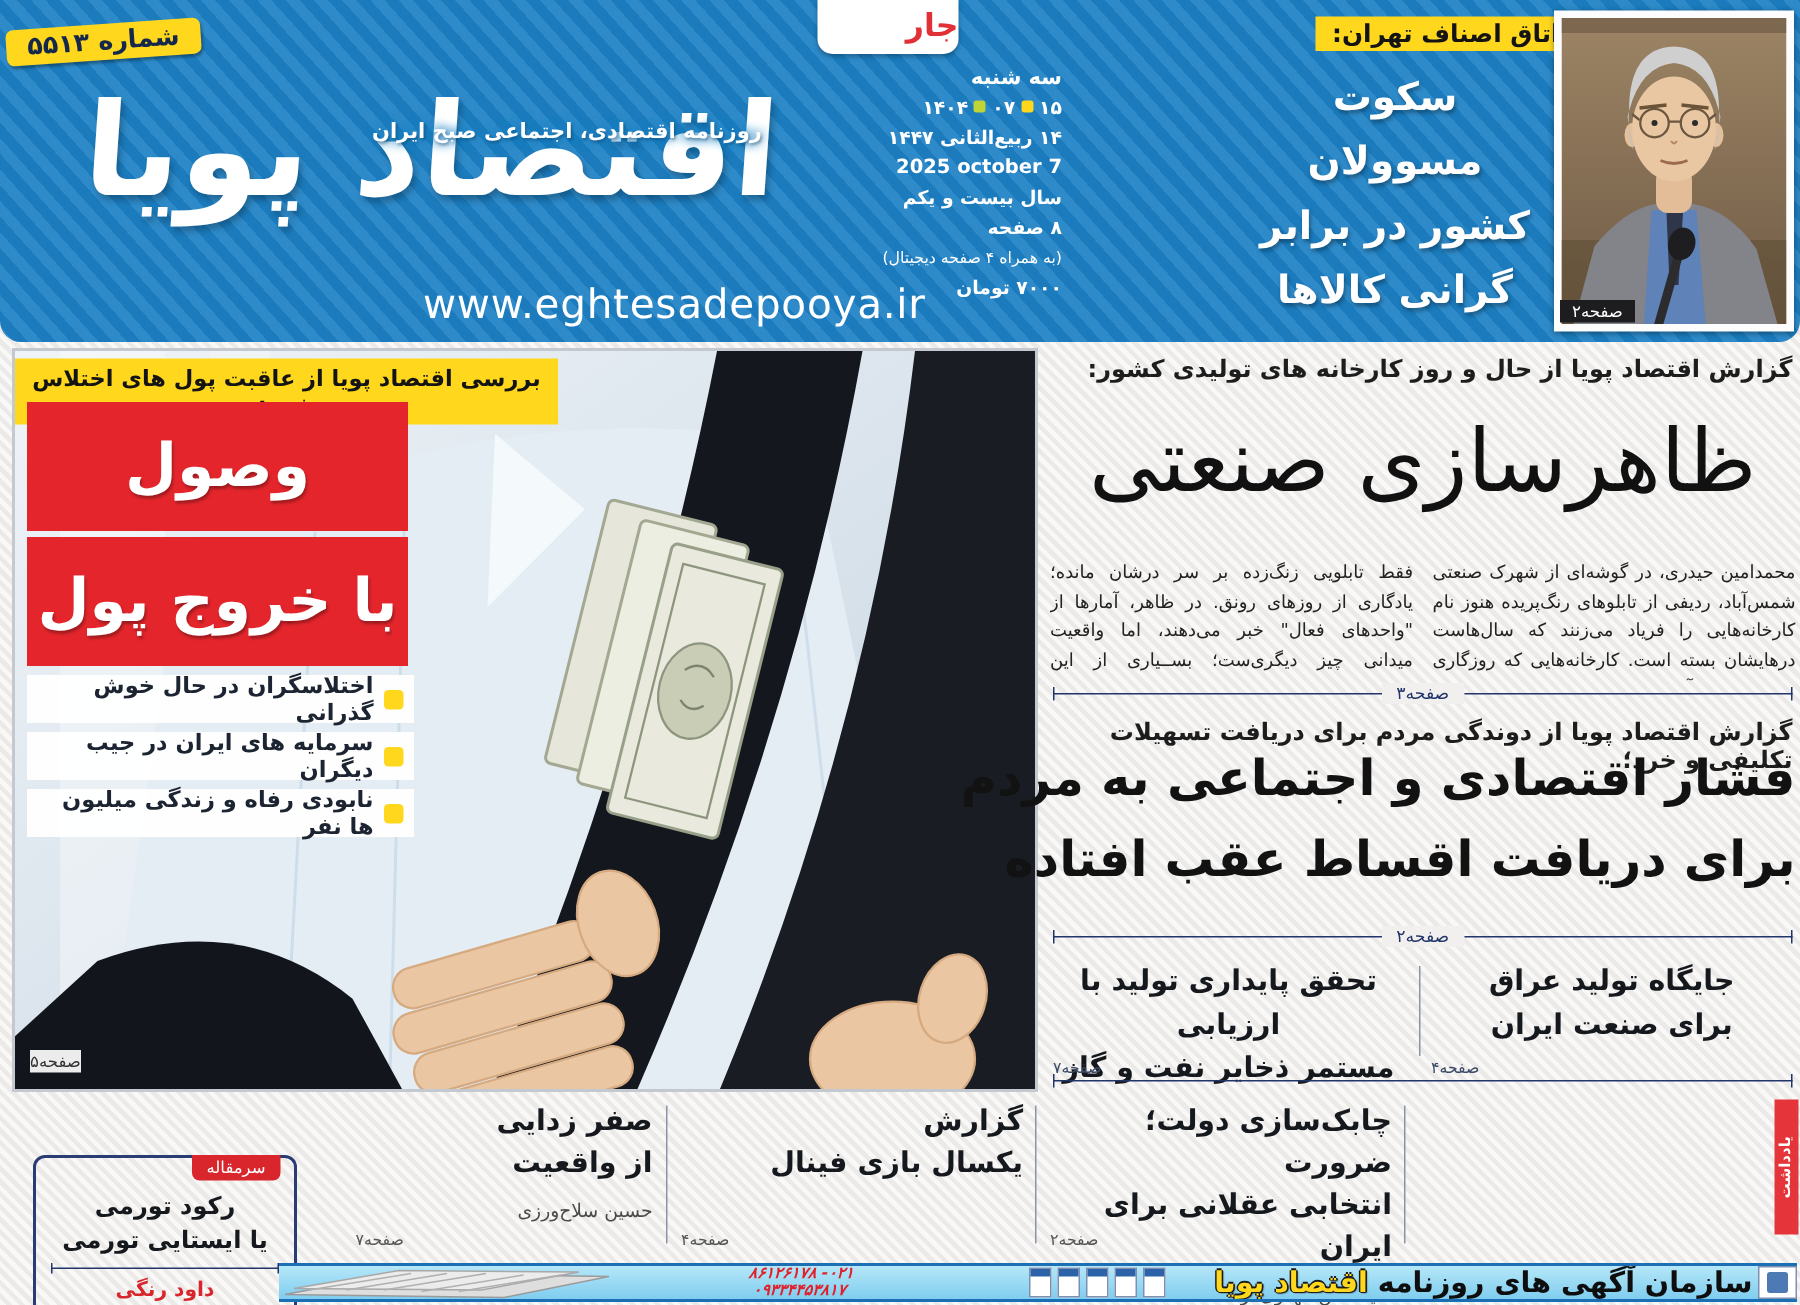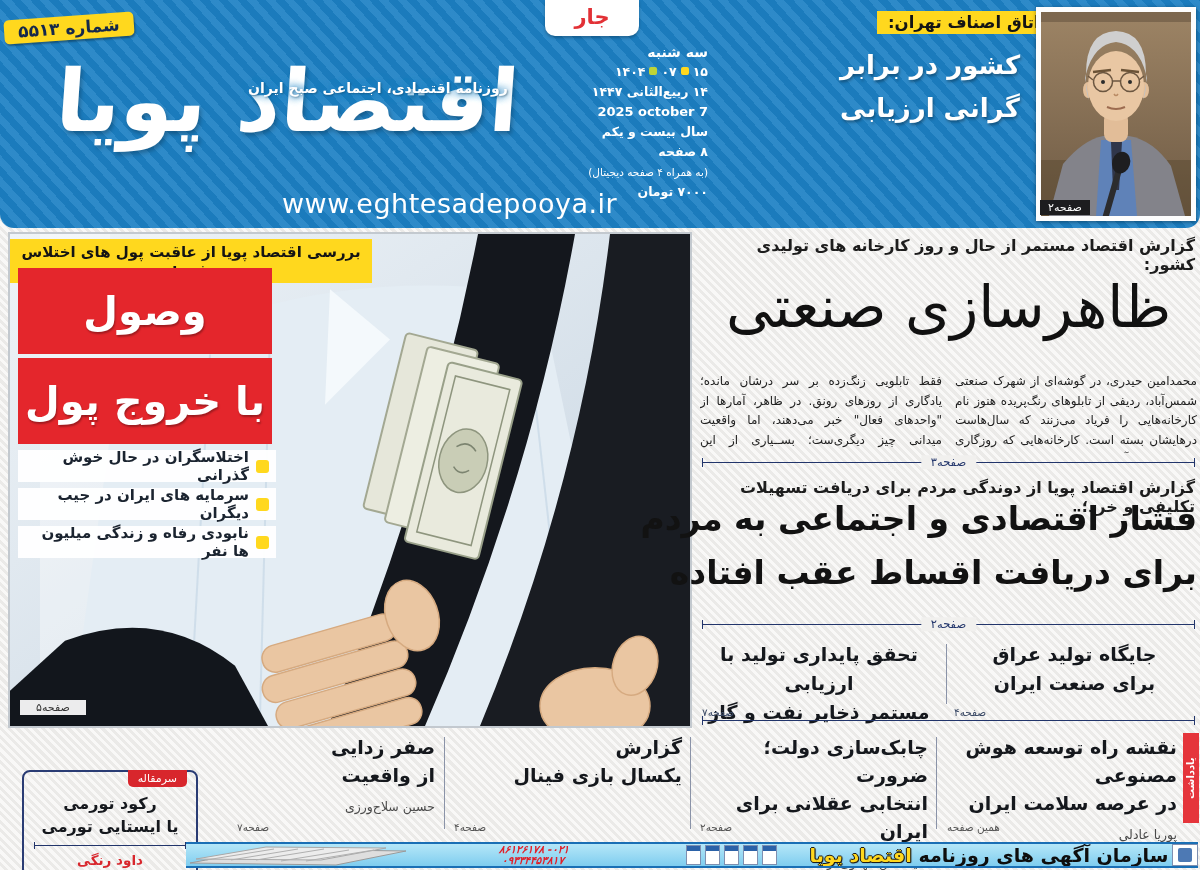--- a/index.html
+++ b/index.html
@@ -18,21 +18,21 @@
   .issue-badge{position:absolute;left:4px;top:16px;background:#ffd81e;color:#15284b;
     font-weight:bold;font-size:17px;padding:2px 14px;border-radius:5px;transform:rotate(-4deg);
     box-shadow:1px 2px 2px rgba(0,0,0,.35);direction:rtl;}
   .logo-title{position:absolute;left:0;top:26px;width:575px;height:150px;line-height:150px;
     text-align:center;color:#fff;font-size:86px;font-weight:bold;direction:rtl;
     text-shadow:2px 3px 4px rgba(0,0,0,.25);transform:skewX(-4deg);}
   .logo-subtitle{position:absolute;left:248px;top:80px;color:#fff;font-size:14px;direction:rtl;
     text-shadow:0 0 8px #1c80c4,0 0 8px #1c80c4,1px 1px 2px rgba(0,0,0,.4);font-weight:bold;}
   .logo-url{position:absolute;left:282px;top:188px;color:#fff;font-size:27px;letter-spacing:.5px;}
   .kiosk{position:absolute;left:545px;top:0;width:94px;height:36px;background:#fff;
-    border-radius:0 0 10px 10px;color:#e23136;font-weight:bold;font-size:21px;text-align:center;
+    border-radius:0 0 10px 10px;color:#e23136;font-weight:bold;font-size:21px;text-align:right;
     line-height:34px;direction:rtl;box-shadow:0 2px 3px rgba(0,0,0,.25);}
   .dateline{position:absolute;left:556px;top:42px;width:152px;direction:rtl;text-align:right;
     color:#fff;font-size:12.5px;line-height:20px;font-weight:bold;}
   .dateline .sm{font-size:10.5px;font-weight:normal;}
   .dateline .ltr{direction:ltr;unicode-bidi:bidi-override;text-align:right;font-size:13px;}
   .sq{display:inline-block;width:8px;height:8px;margin:0 4px;border-radius:2px;vertical-align:1px;}
   .sq.y{background:#ffd81e;} .sq.g{background:#bed437;}
   .ts-kicker{position:absolute;left:877px;top:11px;background:#ffd81e;color:#141414;
     font-size:16.5px;font-weight:bold;padding:2px 11px;direction:rtl;}
   .ts-headline{position:absolute;left:826px;top:44px;width:208px;direction:rtl;text-align:center;
@@ -51,21 +51,21 @@
     font-weight:bold;font-size:15px;padding:4px 8px;direction:rtl;text-align:center;box-sizing:border-box;}
   .pb-red{position:absolute;left:8px;width:254px;height:86px;background:#e4262c;color:#fff;
     font-weight:bold;font-size:40px;text-align:center;line-height:86px;direction:rtl;
     text-shadow:1px 2px 2px rgba(0,0,0,.3);}
   .pb-red.l1{top:34px;} .pb-red.l2{top:124px;}
   .pb-bullet{position:absolute;left:8px;width:258px;height:32px;background:rgba(255,255,255,.95);
     direction:rtl;display:flex;align-items:center;gap:7px;padding:0 7px;box-sizing:border-box;
     font-weight:bold;color:#1b2430;font-size:15px;}
   .pb-bullet .bsq{flex:0 0 13px;width:13px;height:13px;background:#ffd81e;border-radius:3px;}
   .pb-page{position:absolute;left:10px;top:466px;background:rgba(255,255,255,.92);color:#333;
-    font-size:11px;padding:1px 16px;direction:rtl;}
+    font-size:11px;padding:1px 0;direction:rtl;}
 
   
   .main-col{position:absolute;left:700px;top:232px;width:497px;height:494px;}
   .kicker{position:absolute;right:2px;direction:rtl;font-weight:bold;font-size:16px;color:#1d1d1d;}
   .h-main{position:absolute;left:0;top:24px;width:100%;height:102px;line-height:102px;
     text-align:center;direction:rtl;font-weight:normal;font-size:58px;color:#111;white-space:nowrap;}
   .leads{position:absolute;left:0;top:140px;width:100%;height:82px;display:flex;direction:rtl;
     gap:13px;overflow:hidden;}
   .leads p{margin:0;flex:1;font-size:12px;line-height:19.5px;text-align:justify;color:#222;direction:rtl;}
   .rule{position:absolute;left:2px;right:2px;border-top:1.7px solid #22356b;}
@@ -136,22 +136,23 @@
       <div>۱۴ ربیع‌الثانی ۱۴۴۷</div>
       <div class="ltr">2025 october 7</div>
       <div>سال بیست و یکم</div>
       <div>۸ صفحه</div>
       <div class="sm">(به همراه ۴ صفحه دیجیتال)</div>
       <div>۷۰۰۰ تومان</div>
     </div>
 
     <div class="ts-kicker">رئیس اتاق اصناف تهران:</div>
     <div class="ts-headline">
+      <div>سکوت مسوولان</div>
       <div>کشور در برابر</div>
-      <div>گرانی ارزیابی</div>
+      <div>گرانی کالاها</div>
     </div>
 
     <div class="ts-photo">
       <svg viewBox="0 0 150 204" preserveAspectRatio="none">
         <defs>
           <linearGradient id="wood" x1="0" y1="0" x2="0" y2="1">
             <stop offset="0" stop-color="#9d8465"></stop>
               <stop offset="1" stop-color="#6e5a44"></stop>
           </linearGradient>
         </defs>
@@ -246,21 +247,21 @@
     </div>
     <div class="pb-bullet" style="top:292px;">
       <span class="bsq"></span>
       <span>نابودی رفاه و زندگی میلیون ها نفر</span>
     </div>
 
     <div class="pb-page">صفحه۵</div>
   </div>
 
   <div class="main-col">
-    <div class="kicker" style="top:4px;">گزارش اقتصاد مستمر از حال و روز کارخانه های تولیدی کشور:</div>
+    <div class="kicker" style="top:4px;">گزارش اقتصاد پویا از حال و روز کارخانه های تولیدی کشور:</div>
     <div class="h-main">ظاهرسازی صنعتی</div>
     <div class="leads">
       <p>محمدامین حیدری، در گوشه‌ای از شهرک صنعتی شمس‌آباد، ردیفی از تابلوهای رنگ‌پریده هنوز نام کارخانه‌هایی را فریاد می‌زنند که سال‌هاست درهایشان بسته است. کارخانه‌هایی که روزگاری صدای ماشین‌آلاتشان نشانه‌ی امید و تولید بود، حالا</p>
       <p>فقط تابلویی زنگ‌زده بر سر درشان مانده؛ یادگاری از روزهای رونق. در ظاهر، آمارها از "واحدهای فعال" خبر می‌دهند، اما واقعیت میدانی چیز دیگری‌ست؛ بســیاری از این کارخانه‌ها فقط روی کاغذ زنده‌اند...</p>
     </div>
     <div class="rule" style="top:230px;">
       <span class="rlabel">صفحه۳</span>
     </div>
 
     <div class="kicker" style="top:246px;">گزارش اقتصاد پویا از دوندگی مردم برای دریافت تسهیلات تکلیفی و خرد؛</div>
@@ -281,29 +282,20 @@
     <div class="midcell" style="left:0;width:238px;">
       <div class="mline">تحقق پایداری تولید با ارزیابی</div>
       <div class="mline">مستمر ذخایر نفت و گاز</div>
       <div class="mpage">صفحه۷</div>
     </div>
     <div class="rule" style="top:488px;"></div>
   </div>
 
   <div class="note-tab">یادداشت</div>
 
-  <div class="note-col" style="left:945px;width:232px;">
-    <div class="nline">نقشه راه توسعه هوش مصنوعی</div>
-    <div class="nline">در عرصه سلامت ایران</div>
-    <div class="nauthor">
-      <div>پوریا عادلی</div>
-      <div>استراتژیست حوزه سلامت</div>
-    </div>
-    <div class="npage">همین صفحه</div>
-  </div>
   <div class="vdiv" style="left:936px;top:737px;height:92px;"></div>
 
   <div class="note-col" style="left:698px;width:230px;">
     <div class="nline">چابک‌سازی دولت؛ ضرورت</div>
     <div class="nline">انتخابی عقلانی برای ایران</div>
     <div class="nauthor">
       <div>سیدحسن مهدوی‌فر</div>
 
     </div>
     <div class="npage">صفحه۲</div>

